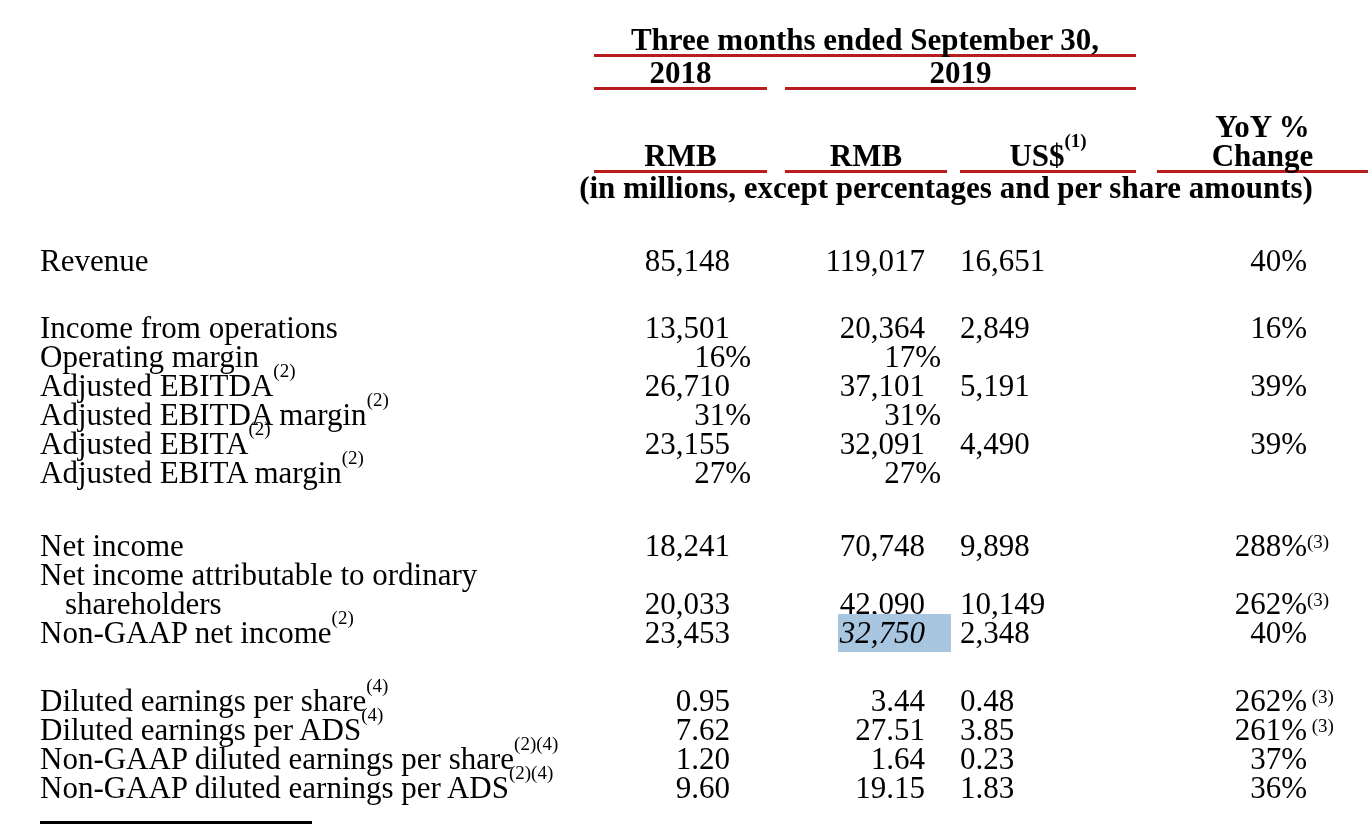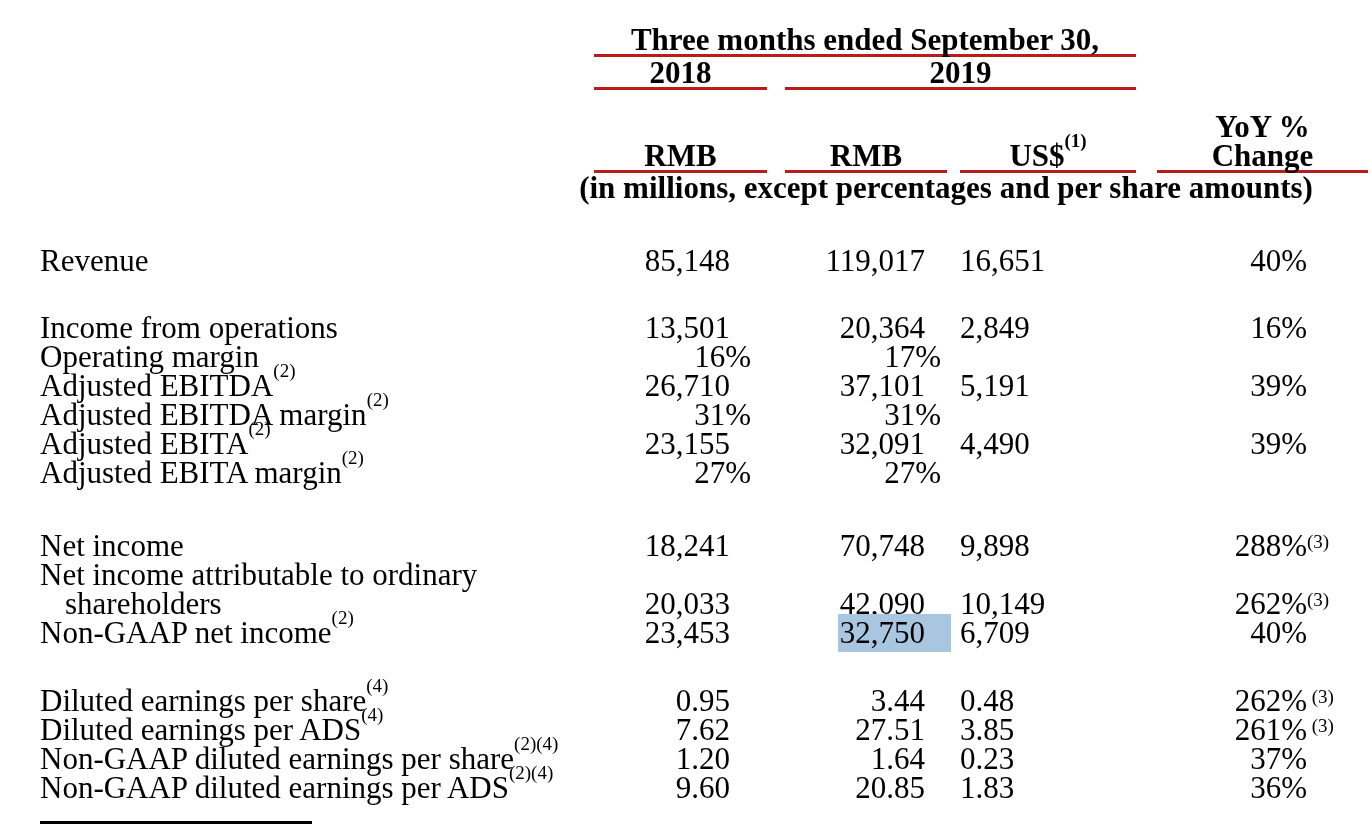--- a/index.html
+++ b/index.html
@@ -48,20 +48,21 @@
   span.supz{
     display:inline-block;width:0;
     white-space:pre;
     font-size:19px;line-height:0;
     position:relative;top:-0.42em;
     overflow:visible;vertical-align:baseline;
   }
   span.hl{
     padding:1px 26px 2px 2px;
     margin-right:-26px;
+    font-style:italic;
   }
   .units-shift{display:inline-block;transform:translateX(-35px);}
   .footnote-rule{
     position:absolute;left:40px;top:821px;
     width:272px;height:3px;background:#000;
   }
 </style>
 </head>
 <body>
 
@@ -248,21 +249,21 @@
           <td></td>
       <td class="n4"><span>262%</span><span class="supz">(3)</span></td>
     </tr>
 
     <tr class="dr">
       <td class="lbl"><span class="lab-text">Non-GAAP net income</span><sup class="sup">(2)</sup></td>
       <td class="n1">23,453</td>
           <td></td>
       <td class="n2"><span class="hl" style="background-color:#a9c6e1;">32,750</span></td>
           <td></td>
-      <td class="n3">6,709</td>
+      <td class="n3">2,348</td>
           <td></td>
       <td class="n4">40%</td>
     </tr>
 
     <tr class="sp39">
           <td colspan="8"></td>
         </tr>
 
     <tr class="dr">
       <td class="lbl"><span class="lab-text">Diluted earnings per share</span><sup class="sup">(4)</sup></td>
@@ -294,21 +295,21 @@
           <td></td>
       <td class="n3">0.23</td>
           <td></td>
       <td class="n4">37%</td>
     </tr>
 
     <tr class="dr">
       <td class="lbl"><span class="lab-text">Non-GAAP diluted earnings per ADS</span><sup class="sup">(2)(4)</sup></td>
       <td class="n1">9.60</td>
           <td></td>
-      <td class="n2">20.85</td>
+      <td class="n2">19.15</td>
           <td></td>
       <td class="n3">1.83</td>
           <td></td>
       <td class="n4">36%</td>
     </tr>
 
   </tbody>
     </table>
 
   <div class="footnote-rule"></div>

